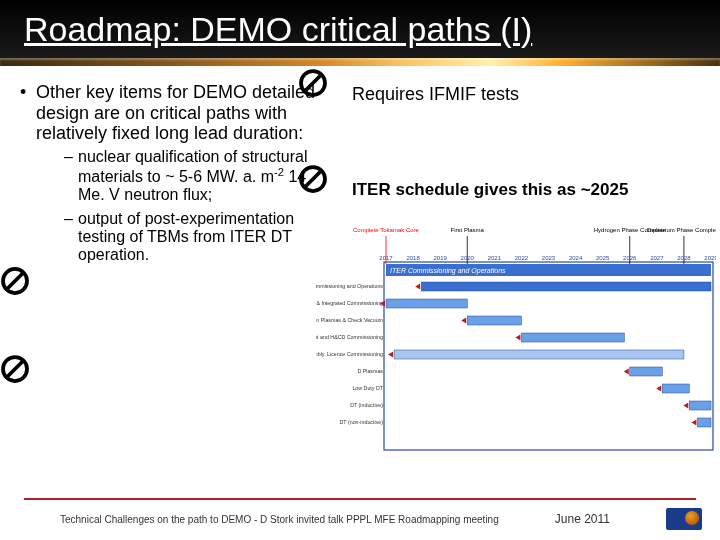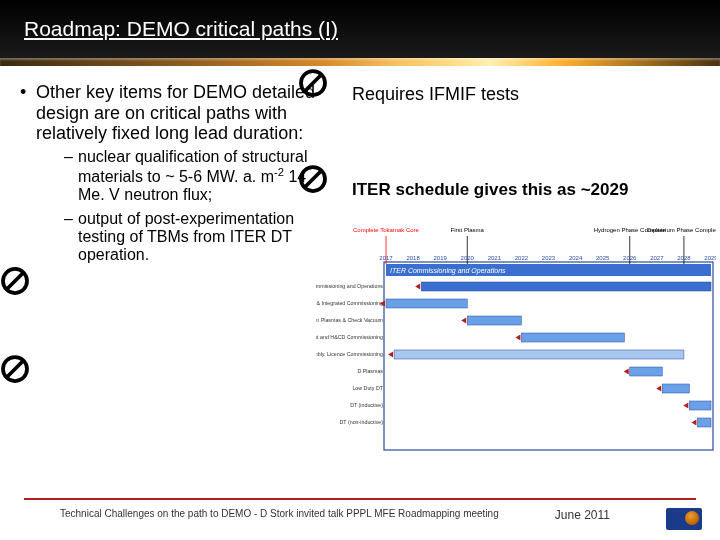--- a/index.html
+++ b/index.html
@@ -1,38 +1,38 @@
 <!DOCTYPE html>
 <html><head>
 <meta charset="utf-8">
 <style>
 * { margin: 0; padding: 0; box-sizing: border-box; }
 html, body { width: 720px; height: 540px; font-family: Arial, sans-serif; overflow: hidden; background: #fff; }
 .slide { position: relative; width: 720px; height: 540px; }
 .header { position: relative; height: 58px; background: linear-gradient(#000, #1a1a1a); display: flex; align-items: center; }
 .logo { width: 68px; height: 44px; margin-left: 8px; background: #2a5a3a; border: 1px solid #ccc; display: flex; align-items: center; justify-content: center; color: #fff; font-weight: bold; font-size: 13px; letter-spacing: 1px; }
-.title { color: #fff; font-size: 21px; margin-left: 24px; text-decoration: underline; }
+.title { color: #fff; font-size: 34px; margin-left: 24px; text-decoration: underline; }
 .sunbar { height: 8px; background: linear-gradient(90deg, #3a2a10 0%, #8a5a20 25%, #d68a2a 45%, #f5c060 55%, #ffd880 62%, #fff0b0 68%, #ffb030 78%, #4a3010 100%); box-shadow: inset 0 2px 2px rgba(255,255,255,.3); }
 .body { position: relative; padding: 16px 16px 0 16px; height: 420px; }
 .leftcol { width: 302px; font-size: 18px; line-height: 1.15; }
 .leftcol ul { list-style: none; }
 .leftcol > ul > li { padding-left: 20px; position: relative; margin-bottom: 2px; }
 .leftcol > ul > li::before { content: "•"; position: absolute; left: 4px; top: 0; }
 .sub { list-style: none; margin-top: 4px; }
 .sub li { padding-left: 42px; position: relative; font-size: 16px; line-height: 1.12; margin-bottom: 6px; }
 .sub li .dash { position: absolute; left: 28px; top: 0; }
 .sup { font-size: 0.7em; vertical-align: super; }
 .prohibit { position: absolute; width: 30px; height: 30px; }
 .prohibit svg { width: 100%; height: 100%; }
 .ann1 { position: absolute; left: 352px; top: 84px; font-weight: normal; font-size: 18px; }
 .ann2 { position: absolute; left: 352px; top: 180px; font-weight: bold; font-size: 17px; }
 .chart { position: absolute; left: 316px; top: 218px; width: 400px; height: 236px; }
 .chart-svg { width: 100%; height: 100%; }
 .redline { position: absolute; left: 24px; right: 24px; bottom: 40px; height: 2px; background: #b02020; }
-.footer { position: absolute; left: 0; right: 0; bottom: 10px; display: flex; justify-content: space-between; padding: 0 18px 0 60px; font-size: 10px; color: #333; }
+.footer { position: absolute; left: 0; right: 0; bottom: 10px; display: flex; align-items: center; justify-content: space-between; padding: 0 18px 0 60px; font-size: 10px; color: #333; }
 .footer .date { font-size: 12px; }
 .efda { width: 36px; height: 22px; background: #1a3a8a; border-radius: 2px; position: relative; }
 .efda::after { content: ""; position: absolute; right: 3px; top: 3px; width: 14px; height: 14px; border-radius: 50%; background: radial-gradient(circle at 40% 35%, #e8a030 0%, #c06000 70%); }
 </style>
 </head>
 <body>
 <div class="slide">
 
 <div class="header">
   <div class="title">Roadmap: DEMO critical paths (I)</div>
@@ -78,21 +78,21 @@
   </div>
   <div class="prohibit" style="left:0px; top:288px;">
     <svg viewBox="0 0 40 40">
           <circle cx="20" cy="20" r="16" fill="none" stroke="#000" stroke-width="5"></circle>
           <line x1="9" y1="31" x2="31" y2="9" stroke="#000" stroke-width="5"></line>
         </svg>
   </div>
 </div>
 
 <div class="ann1">Requires IFMIF tests</div>
-<div class="ann2">ITER schedule gives this as ~2029</div>
+<div class="ann2">ITER schedule gives this as ~2025</div>
 
 <div class="chart">
   <svg class="chart-svg" viewBox="0 0 400 236" id="gantt">
         <rect x="68" y="44" width="329" height="188" fill="none" stroke="#2a4aa0" stroke-width="1.2"></rect>
         <text x="70" y="14" font-size="6" fill="red" text-anchor="middle">Complete Tokamak Core</text>
         <line x1="70" y1="18" x2="70" y2="46" stroke="red" stroke-width="0.8"></line>
         <text x="151.25" y="14" font-size="6" fill="black" text-anchor="middle">First Plasma</text>
         <line x1="151.25" y1="18" x2="151.25" y2="46" stroke="black" stroke-width="0.8"></line>
         <text x="313.75" y="14" font-size="6" fill="black" text-anchor="middle">Hydrogen Phase Complete</text>
         <line x1="313.75" y1="18" x2="313.75" y2="46" stroke="black" stroke-width="0.8"></line>

